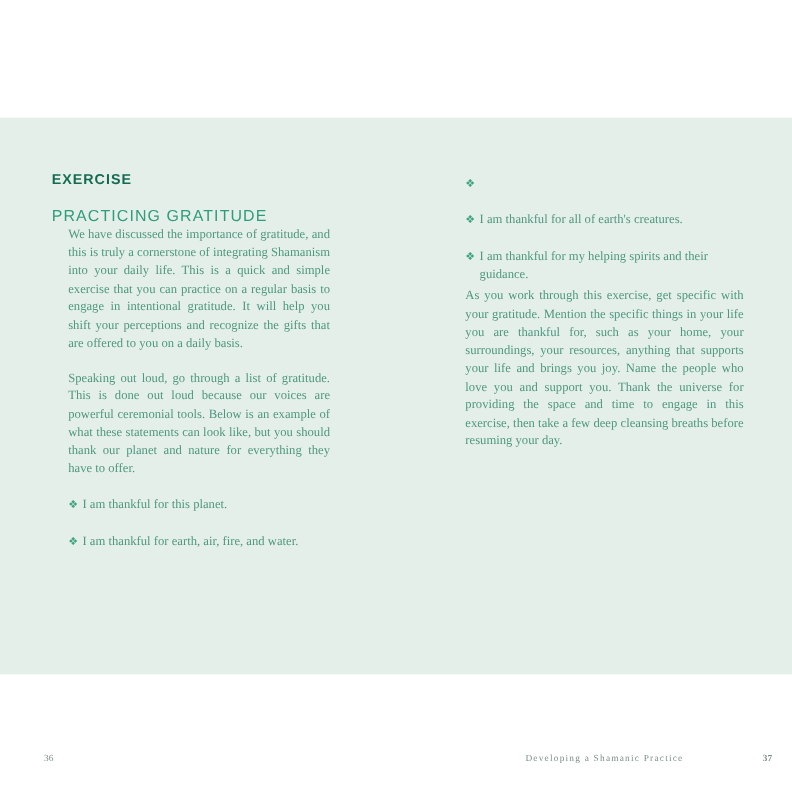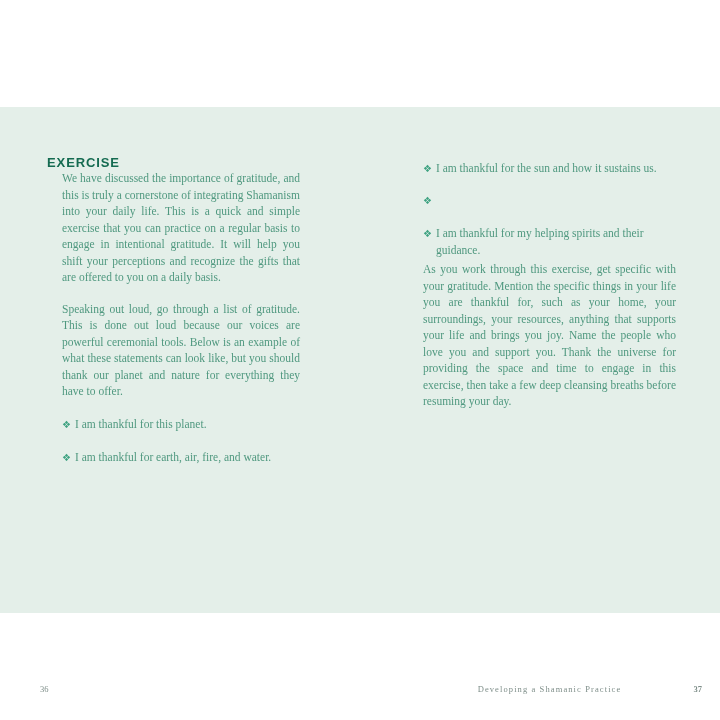--- a/index.html
+++ b/index.html
@@ -94,41 +94,42 @@
   .pn-right { right: 18px; top: 577px; font-weight: bold; }
 </style>
 </head>
 <body>
 
 <div class="canvas">
   <div class="spread">
 
     <div class="col col-left">
       <h2 class="kicker">EXERCISE</h2>
+      <h3 class="heading">PRACTICING GRATITUDE</h3>
       <div class="body-block">
         <p class="body first">We have discussed the importance of gratitude, and this is truly a cornerstone of integrating Shamanism into your daily life. This is a quick and simple exercise that you can practice on a regular basis to engage in intentional gratitude. It will help you shift your perceptions and recognize the gifts that are offered to you on a daily basis.</p>
         <p class="body">Speaking out loud, go through a list of gratitude. This is done out loud because our voices are powerful ceremonial tools. Below is an example of what these statements can look like, but you should thank our planet and nature for everything they have to offer.</p>
         <div class="bullet">
           <span class="glyph">❖</span>
           <span>I am thankful for this planet.</span>
         </div>
         <div class="bullet">
           <span class="glyph">❖</span>
           <span>I am thankful for earth, air, fire, and water.</span>
         </div>
       </div>
     </div>
 
     <div class="col col-right">
       <div class="bullet">
         <span class="glyph">❖</span>
-        <span>I am thankful for the sun and how it sustains us.</span>
       </div>
       <div class="bullet">
         <span class="glyph">❖</span>
+        <span>I am thankful for all of earth's creatures.</span>
       </div>
       <div class="bullet">
         <span class="glyph">❖</span>
         <span>I am thankful for my helping spirits and their guidance.</span>
       </div>
       <p class="body">As you work through this exercise, get specific with your gratitude. Mention the specific things in your life you are thankful for, such as your home, your surroundings, your resources, anything that supports your life and brings you joy. Name the people who love you and support you. Thank the universe for providing the space and time to engage in this exercise, then take a few deep cleansing breaths before resuming your day.</p>
     </div>
 
     <div class="footer-item pn-left">36</div>
     <div class="footer-item running-head rh-right">Developing a Shamanic Practice</div>

